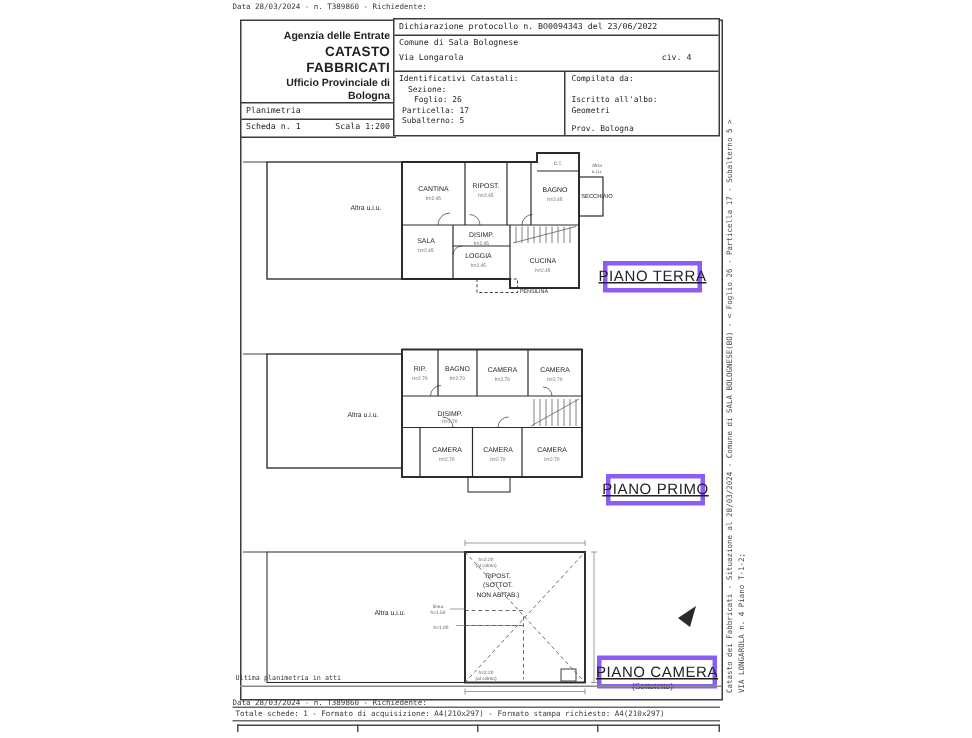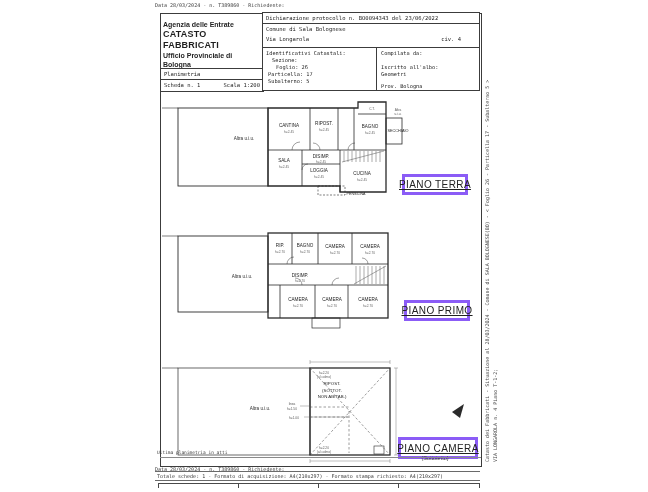--- a/index.html
+++ b/index.html
@@ -5,21 +5,21 @@
   html,body{margin:0;padding:0;background:#ffffff;}
   body{width:648px;height:492px;overflow:hidden;position:relative;
        font-family:"Liberation Sans",sans-serif;color:#1f1f1f;}
   .abs{position:absolute;}
   .mono{font-family:"DejaVu Sans Mono",monospace;}
   
   .microline{font-family:"DejaVu Sans Mono",monospace;font-size:5px;line-height:6px;color:#3a3a3a;white-space:nowrap;}
   
   .sheet{left:160px;top:13px;width:320px;height:452px;border:1px solid #3c3c3c;}
   
-  .agency{left:163px;top:20px;width:97px;text-align:left;}
+  .agency{left:163px;top:20px;width:97px;text-align:right;}
   .agency .a1{font-size:7px;font-weight:bold;line-height:9px;}
   .agency .a2{font-size:9px;font-weight:bold;line-height:11px;letter-spacing:.2px;}
   .agency .a3{font-size:7px;font-weight:bold;line-height:9px;}
   
   .plbox{left:160px;top:68px;width:102px;height:22px;border:1px solid #3c3c3c;background:#fff;}
   .plbox .r1{font-size:5.5px;line-height:10px;padding-left:3px;border-bottom:1px solid #3c3c3c;height:10px;}
   .plbox .r2{font-size:5.5px;line-height:11px;padding:0 3px;display:flex;justify-content:space-between;height:11px;}
   
   .decl{left:262px;top:12px;width:216px;height:77px;border:1px solid #3c3c3c;background:#fff;}
   .decl .row1{font-size:5.5px;line-height:10px;padding-left:3px;border-bottom:1px solid #3c3c3c;height:10px;white-space:nowrap;}
@@ -154,21 +154,21 @@
     <text class="room" x="128" y="49">DISIMP.</text>
     <text class="roomsub" x="128" y="54">h=2.70</text>
     <text class="room" x="126" y="73">CAMERA</text>
     <text class="roomsub" x="126" y="79">h=2.70</text>
     <text class="room" x="160" y="73">CAMERA</text>
     <text class="roomsub" x="160" y="79">h=2.70</text>
     <text class="room" x="196" y="73">CAMERA</text>
     <text class="roomsub" x="196" y="79">h=2.70</text>
   </g>
 </svg>
-<div class="abs floorbox" style="left:404px;top:300px;width:60px;height:15px;">PIANO PRIMO</div>
+<div class="abs floorbox" style="left:404px;top:316px;width:60px;height:15px;">PIANO PRIMO</div>
 
 <svg style="left:172px;top:360px;" width="310" height="110" viewBox="0 0 310 110">
   <g stroke="#2a2a2a" fill="none">
     <path d="M-10,8 H6" stroke-width="0.6"></path>
     <rect x="6" y="8" width="132" height="87" stroke-width="0.7"></rect>
     <rect x="138" y="8" width="80" height="87" stroke-width="1.3"></rect>
     <rect x="202" y="86" width="10" height="8" stroke-width="0.6"></rect>
   </g>
   <g stroke="#4a4a4a" stroke-width="0.55" fill="none" stroke-dasharray="2.5,2">
     <path d="M138,8 L218,95 M138,95 L218,8 M177,51 V93 M138,47 H177 M138,57 H177"></path>

